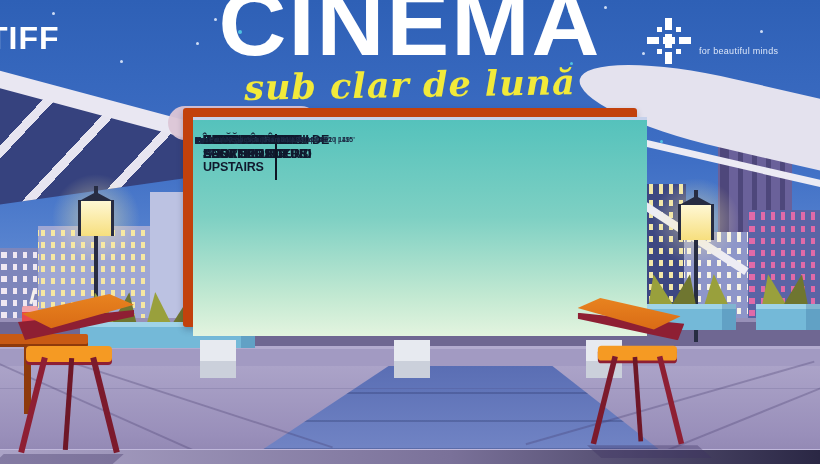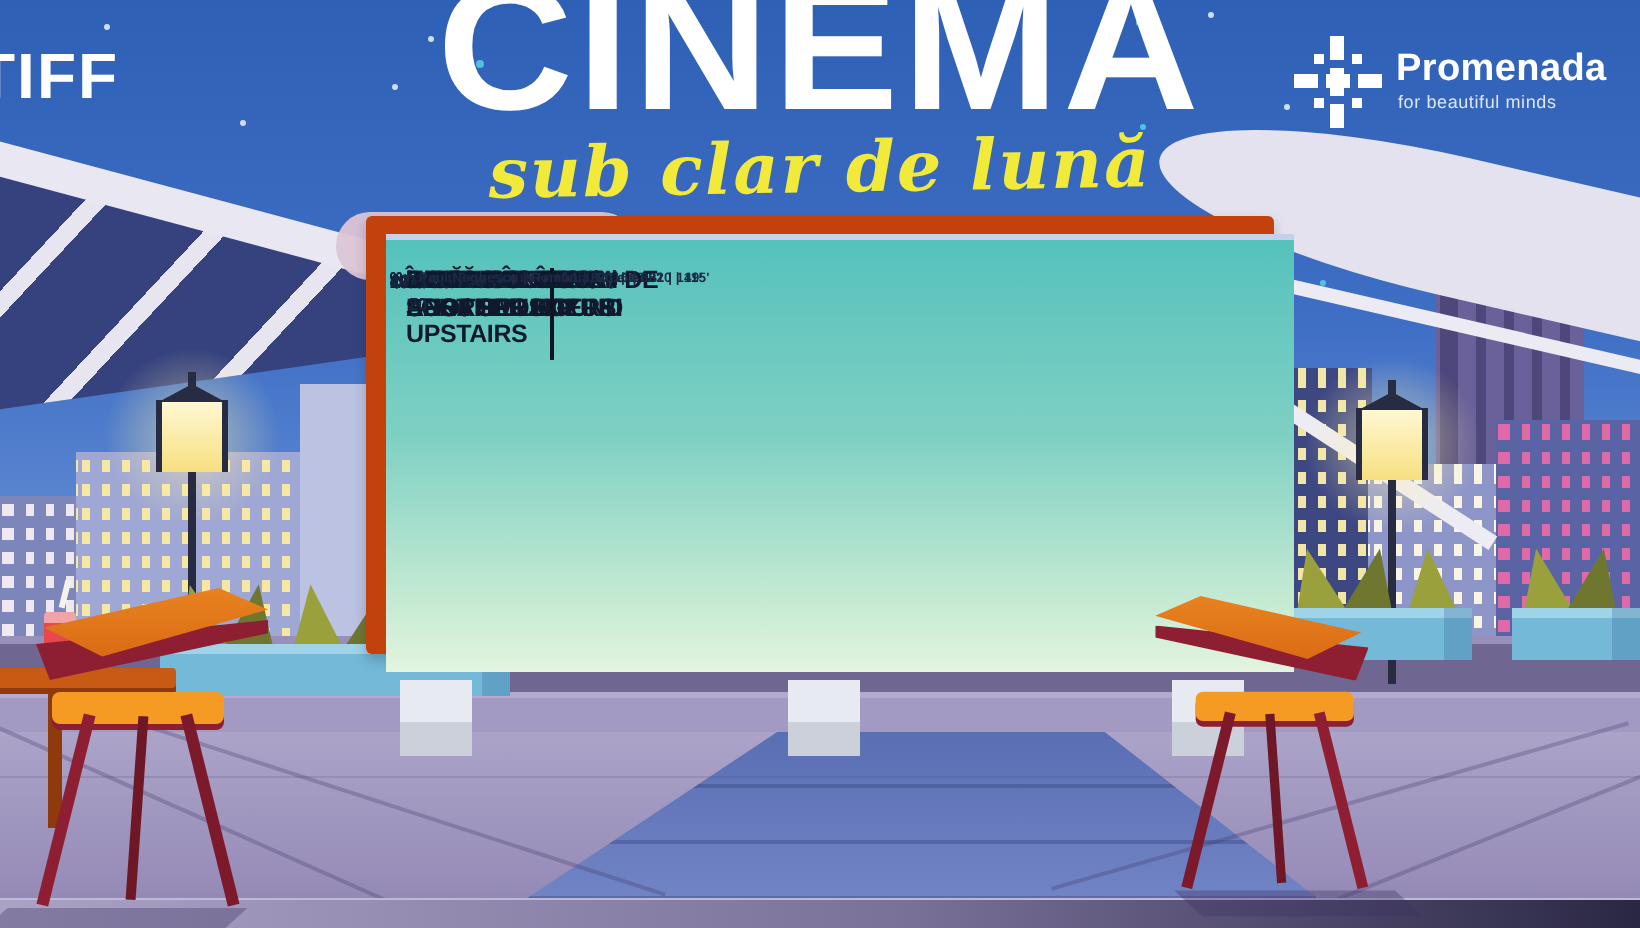--- a/index.html
+++ b/index.html
@@ -164,21 +164,20 @@
         <rect x="19" y="36" width="7" height="12"></rect>
         <rect x="1" y="21" width="12" height="7"></rect>
         <rect x="17" y="21" width="12" height="7"></rect>
         <rect x="33" y="21" width="12" height="7"></rect>
         <rect x="11" y="11" width="5" height="5"></rect>
         <rect x="30" y="11" width="5" height="5"></rect>
         <rect x="11" y="33" width="5" height="5"></rect>
         <rect x="30" y="33" width="5" height="5"></rect>
       </g>
     </svg>
-    <div class="p-name">Promenada</div>
     <div class="p-tag">for beautiful minds</div>
   </div>
 
   <div class="wall1"></div>
   <div class="wall2"></div>
   <div class="floor"></div>
   <div class="carpet"></div>
   <div class="tile-line" style="left:40px;top:400px;width:300px;height:1.5px;transform:rotate(18deg)"></div>
   <div class="tile-line" style="left:-20px;top:430px;width:340px;height:1.5px;transform:rotate(24deg)"></div>
   <div class="tile-line" style="left:520px;top:402px;width:300px;height:1.5px;transform:rotate(-16deg)"></div>

